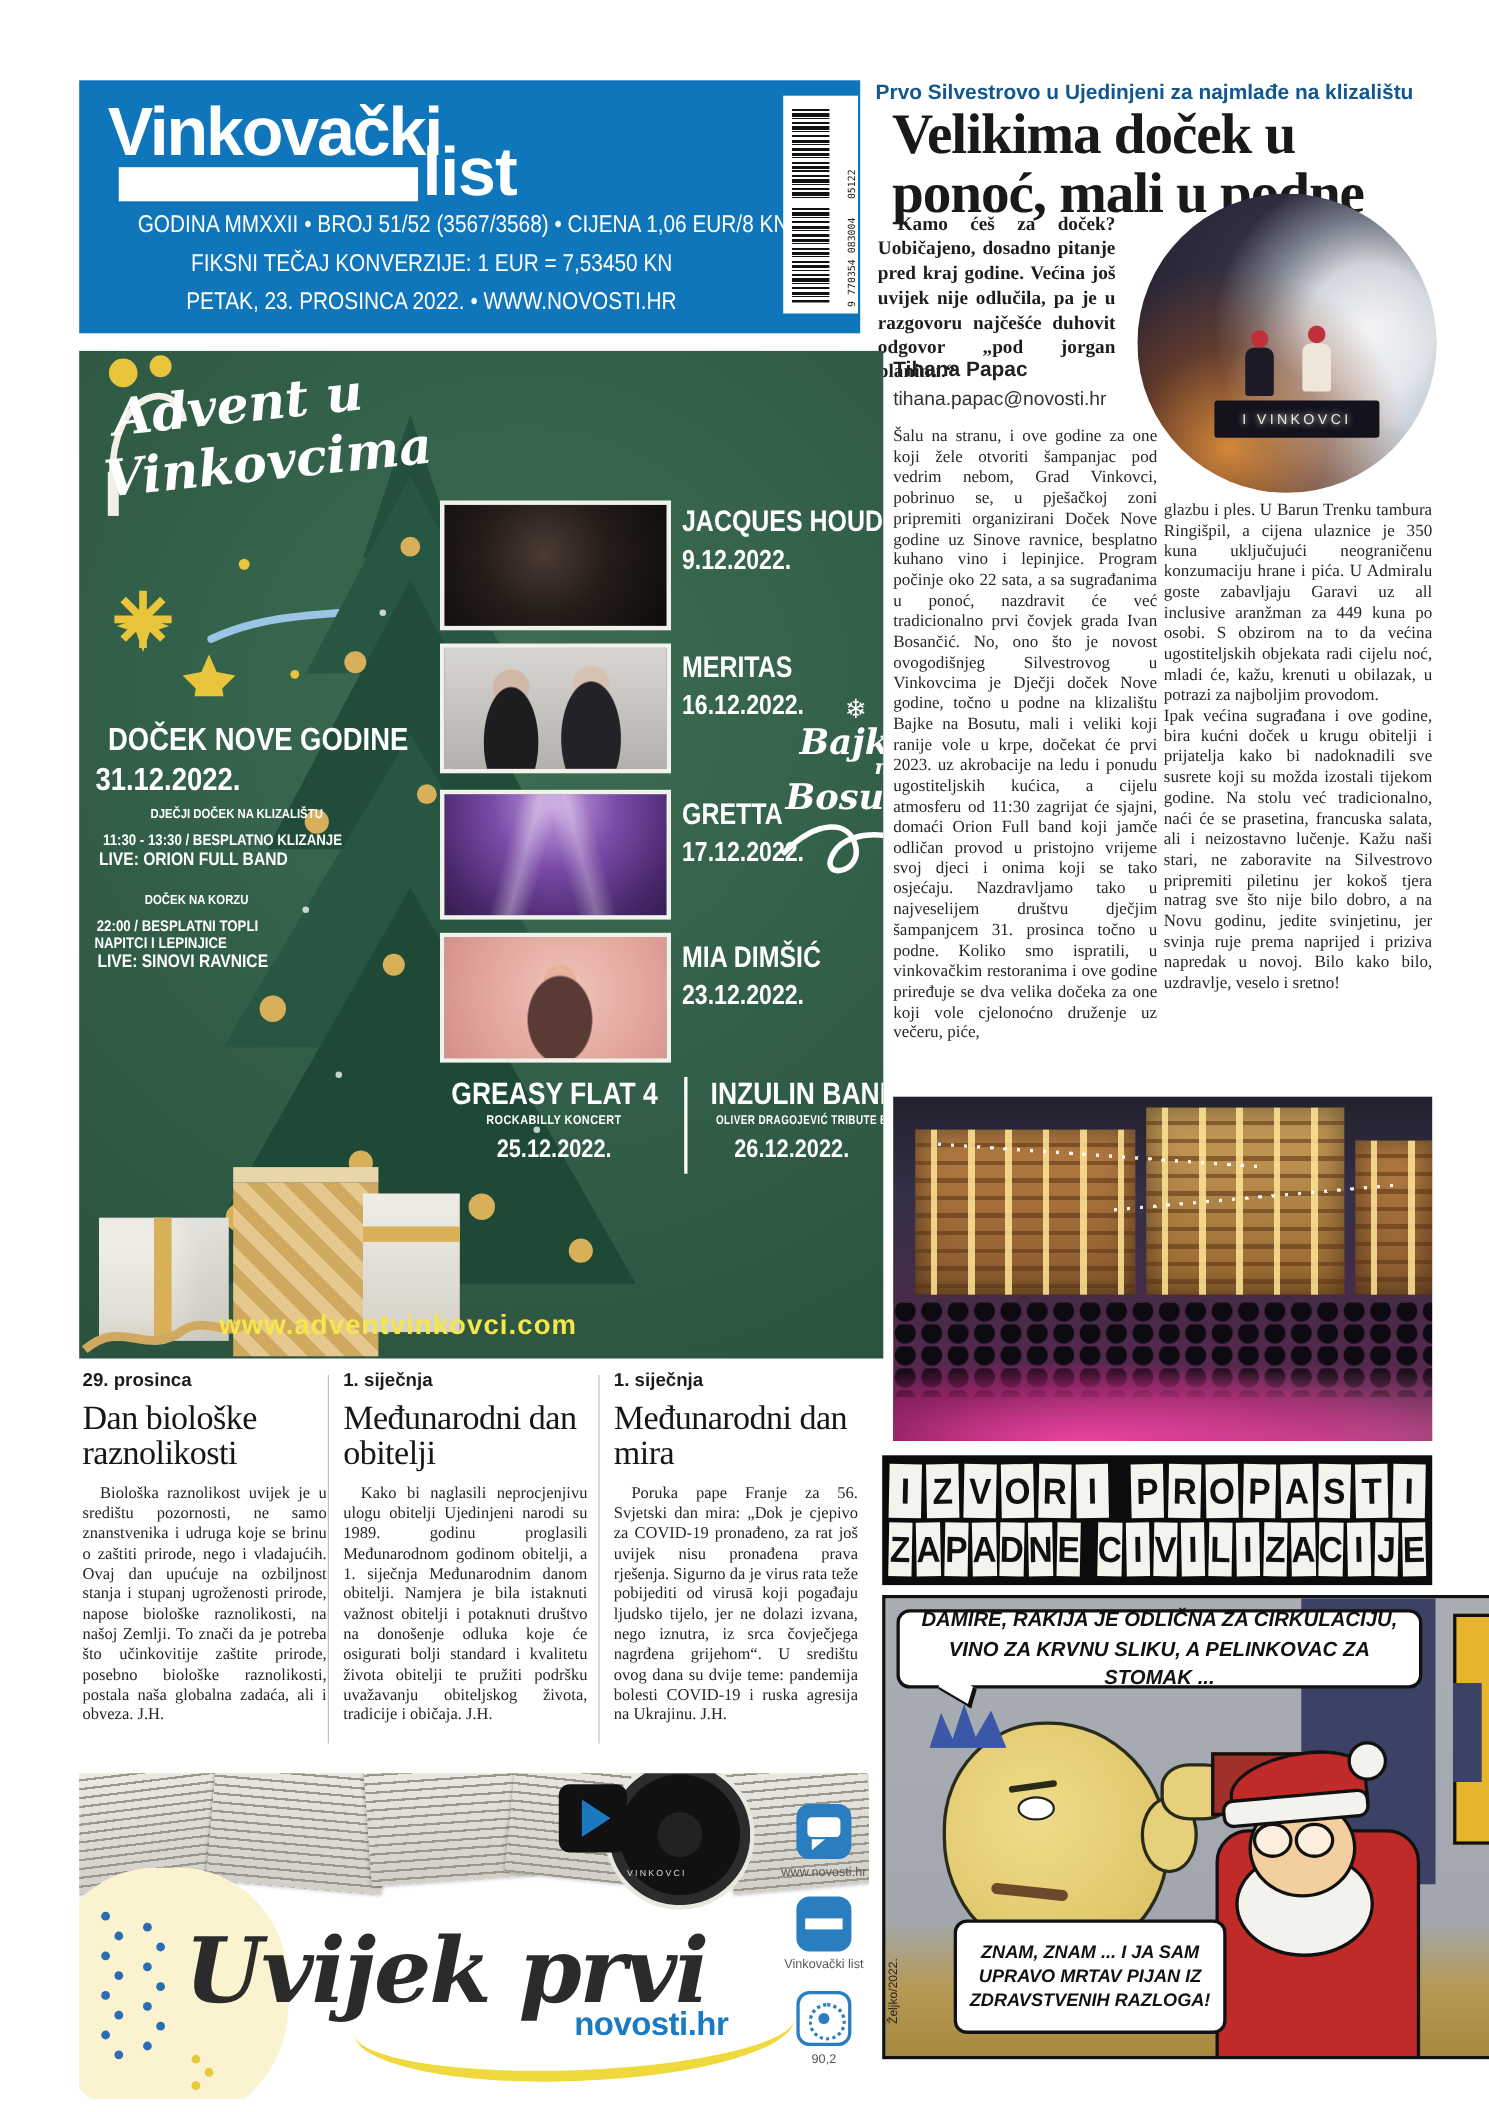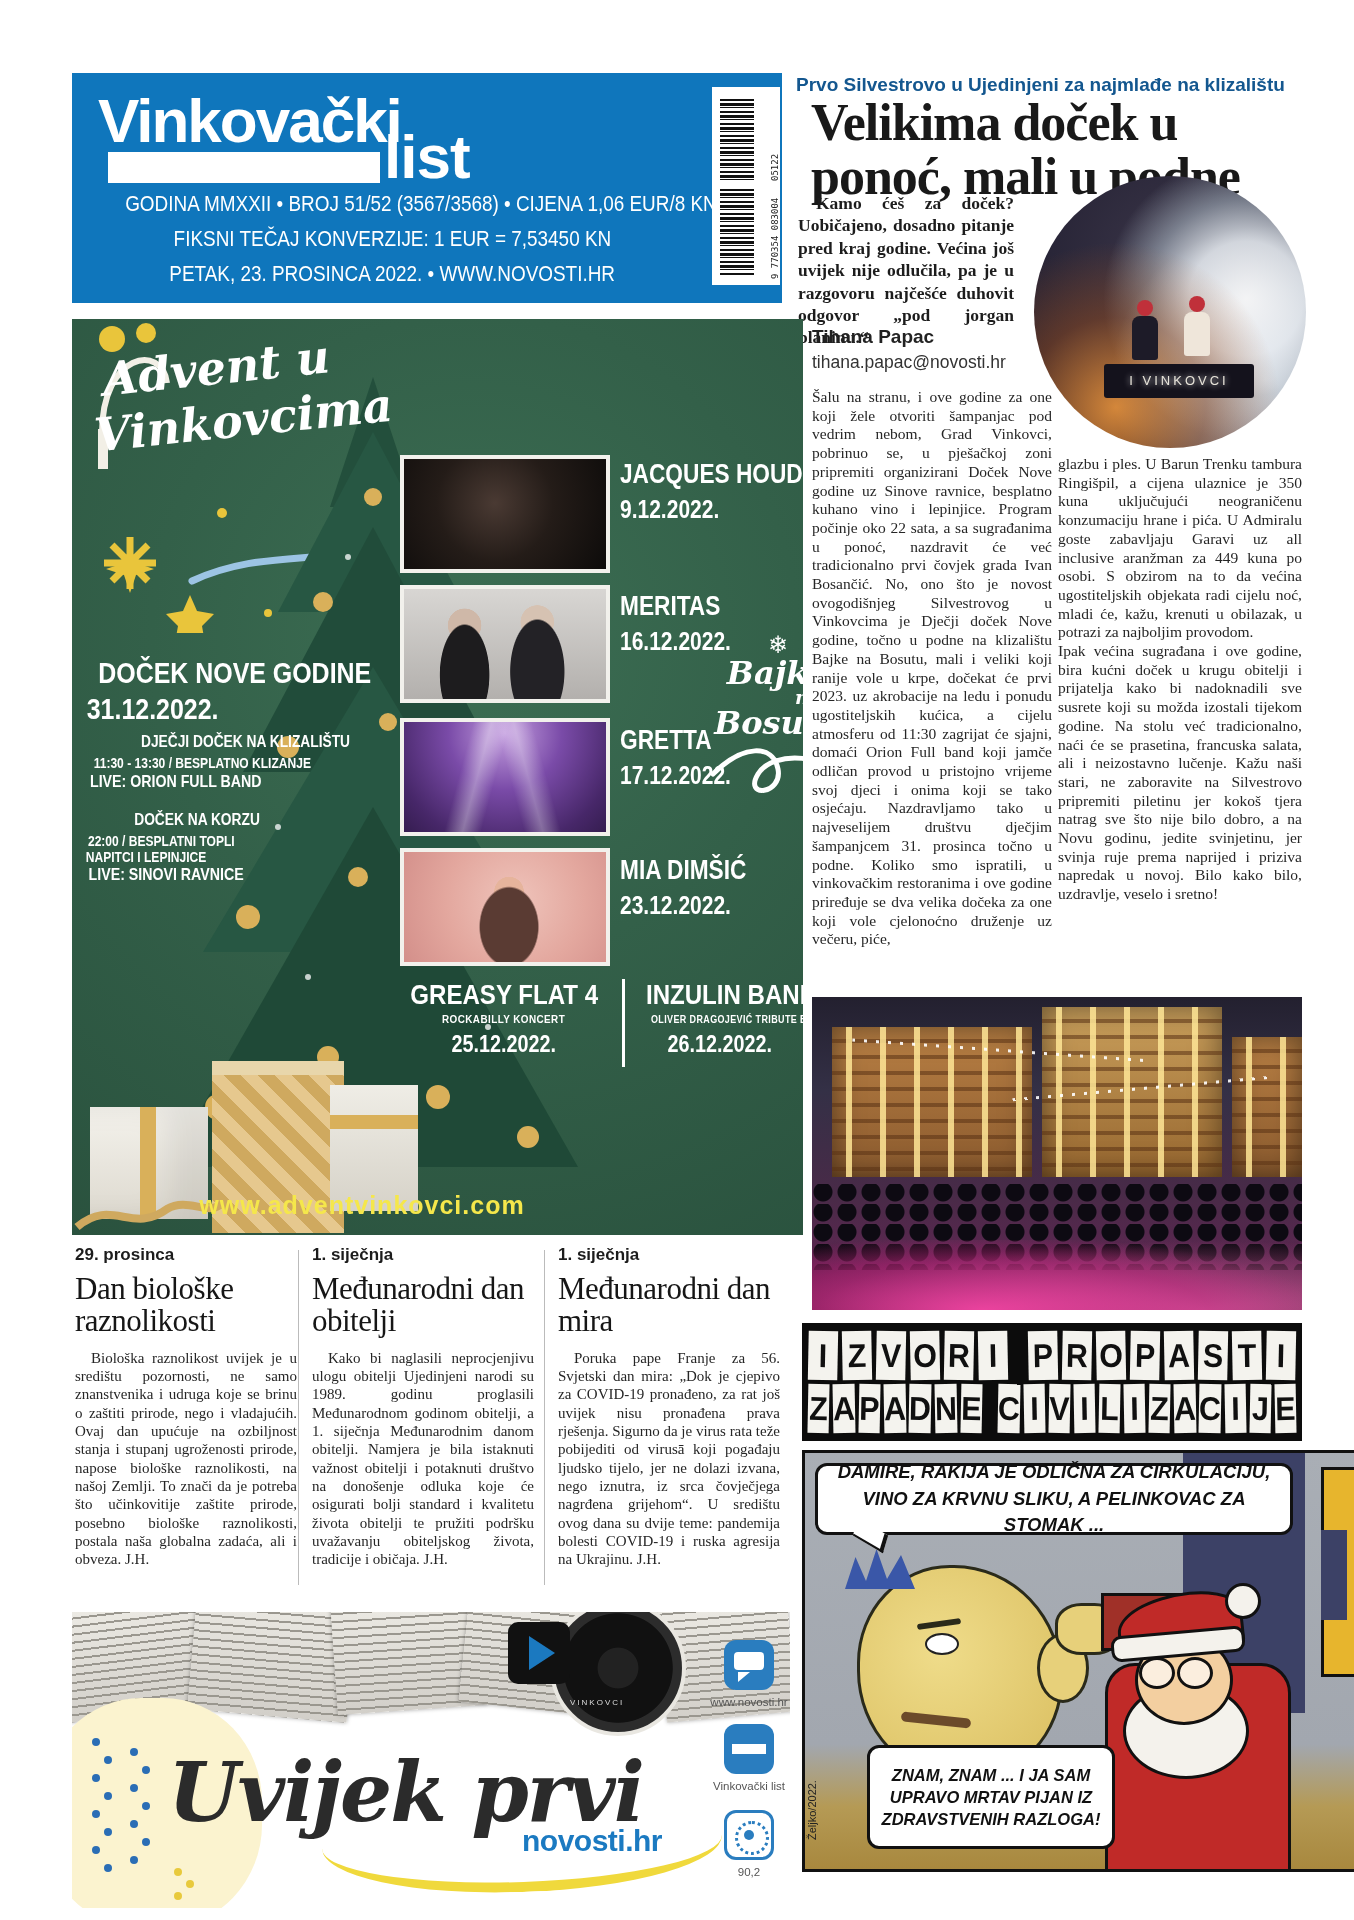--- a/index.html
+++ b/index.html
@@ -60,21 +60,21 @@
   .lightstr{position:absolute;height:3px;background:repeating-linear-gradient(to right,rgba(255,255,255,.9) 0 3px,transparent 3px 12px);}
 
   
   #poster{left:72px;top:319px;width:731px;height:916px;overflow:hidden;
     background:radial-gradient(circle at 55% 35%,#3c6e53 0%,#336049 45%,#2a523e 100%);}
   .script{font-family:"DejaVu Serif",serif;font-style:italic;color:#fff;font-weight:bold;}
   #adv1{left:30px;top:22px;font-size:46px;transform:rotate(-6deg);}
   #adv2{left:22px;top:74px;font-size:46px;transform:rotate(-6deg);}
   .ev{position:absolute;left:4px;width:330px;color:#fff;}
   .ev-big{font-size:29px;font-weight:bold;}
-  .ev-sub{font-size:16px;font-weight:bold;padding-left:48px;}
+  .ev-sub{font-size:12px;font-weight:bold;padding-left:48px;}
   .ev-sm{font-size:14px;font-weight:bold;}
   .ev-live{font-size:16.5px;font-weight:bold;}
   .pframe{position:absolute;left:328px;width:210px;height:118px;border:4px solid #f2f1ec;box-sizing:border-box;}
   .ph-houdek{background:radial-gradient(circle at 45% 40%,#4a3a33 0%,#241c18 45%,#0d0b0a 100%);}
   .ph-meritas{background:radial-gradient(ellipse 42px 85px at 30% 78%,#1d1c1e 58%,transparent 60%),
               radial-gradient(ellipse 46px 88px at 66% 75%,#232226 58%,transparent 60%),
               radial-gradient(circle 17px at 30% 33%,#cfb8a8 97%,transparent),
               radial-gradient(circle 17px at 66% 30%,#d6c2b2 97%,transparent),
               linear-gradient(#d8d6d3,#b3b0ad);}
   .ph-gretta{background:linear-gradient(105deg,transparent 30%,rgba(255,255,255,.35) 38%,transparent 46%),

